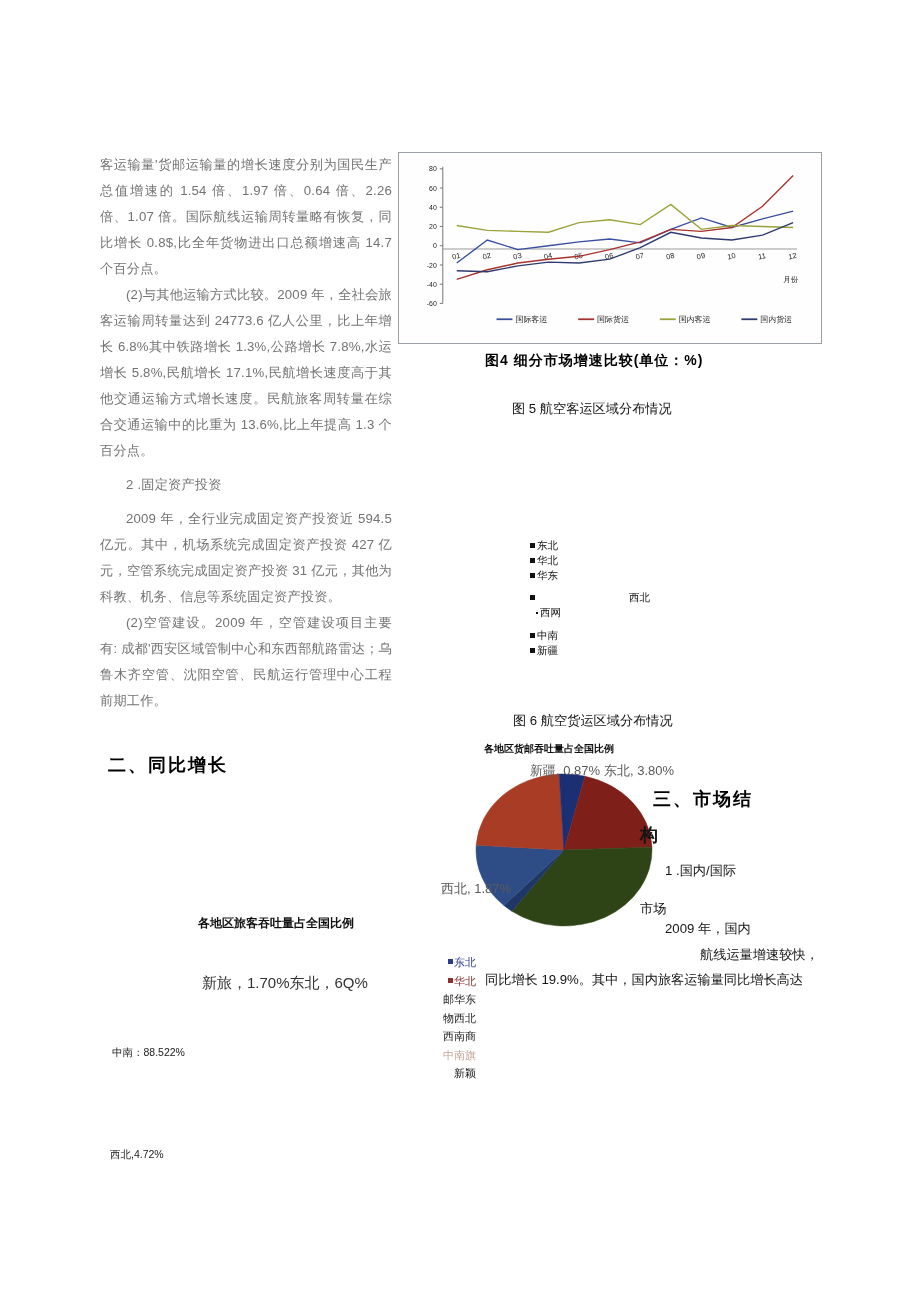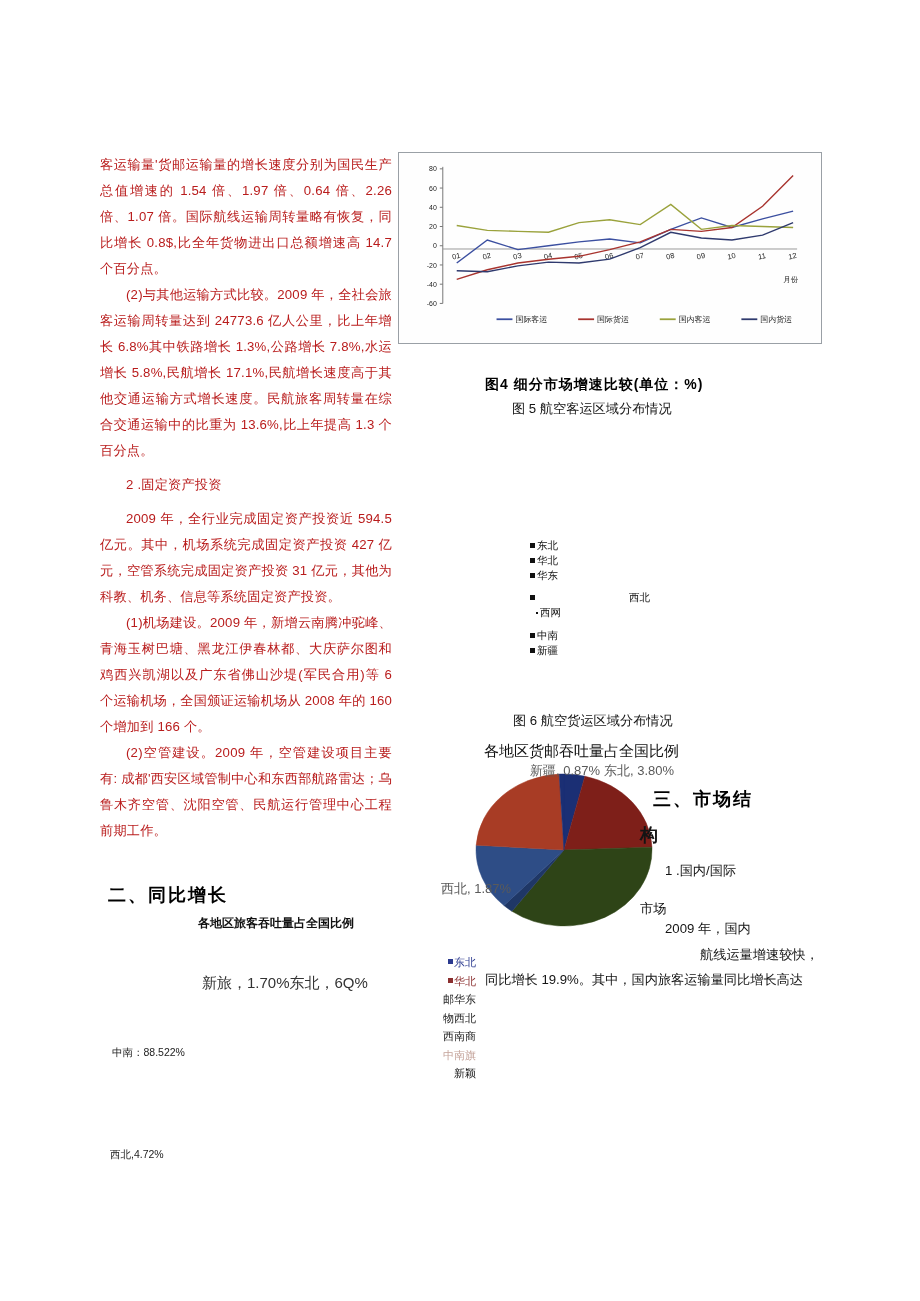--- a/index.html
+++ b/index.html
@@ -28,21 +28,21 @@
     left: 100px;
     top: 152px;
     width: 292px;
   }
   .para {
     font-size: 13.2px;
     line-height: 26px;
     letter-spacing: .2px;
     text-align: justify;
     margin: 0 0 0 0;
-    color: #b91c1c;
+    color: #737373;
   }
   .para.indent { text-indent: 26px; }
   .gap-s { height: 8px; }
   .gap-m { height: 14px; }
 
   .heading-cn {
     font-size: 18px;
     font-weight: bold;
     line-height: 30px;
     letter-spacing: 2px;
@@ -64,21 +64,21 @@
   .chart-svg { display: block; width: 100%; height: 100%; }
 
   .fig-caption {
     position: absolute;
     font-weight: bold;
     font-size: 14px;
     letter-spacing: 1px;
     color: #000;
     white-space: nowrap;
   }
-  #cap-fig4 { left: 485px; top: 376px; }
+  #cap-fig4 { left: 485px; top: 352px; }
 
   .fig-label {
     position: absolute;
     font-size: 13.2px;
     color: #141414;
     white-space: nowrap;
   }
   #cap-fig5 { left: 512px; top: 400px; }
   #cap-fig6 { left: 513px; top: 712px; }
 
@@ -106,22 +106,22 @@
     position: absolute;
     left: 464px;
     top: 742px;
     width: 200px;
     height: 190px;
   }
   .pie-title {
     position: absolute;
     left: 20px;
     top: 0px;
-    font-size: 15px;
-    font-weight: normal;
+    font-size: 10px;
+    font-weight: bold;
     color: #111;
     white-space: nowrap;
   }
   .pie-svg { position: absolute; left: 0; top: 16px; }
 
   .pie-lbl {
     position: absolute;
     font-size: 13px;
     color: #5a5a5a;
     white-space: nowrap;
@@ -208,21 +208,20 @@
 
 <div class="page">
 
   <div class="col-left">
     <p class="para">客运输量'货邮运输量的增长速度分别为国民生产总值增速的 1.54 倍、1.97 倍、0.64 倍、2.26 倍、1.07 倍。国际航线运输周转量略有恢复，同比增长 0.8$,比全年货物进出口总额增速高 14.7 个百分点。</p>
     <p class="para indent">(2)与其他运输方式比较。2009 年，全社会旅客运输周转量达到 24773.6 亿人公里，比上年增长 6.8%其中铁路增长 1.3%,公路增长 7.8%,水运增长 5.8%,民航增长 17.1%,民航增长速度高于其他交通运输方式增长速度。民航旅客周转量在综合交通运输中的比重为 13.6%,比上年提高 1.3 个百分点。</p>
     <div class="gap-s"></div>
     <p class="para indent">2 .固定资产投资</p>
     <div class="gap-s"></div>
     <p class="para indent">2009 年，全行业完成固定资产投资近 594.5 亿元。其中，机场系统完成固定资产投资 427 亿元，空管系统完成固定资产投资 31 亿元，其他为科教、机务、信息等系统固定资产投资。</p>
-    <p class="para indent">(1)机场建设。2009 年，新增云南腾冲驼峰、青海玉树巴塘、黑龙江伊春林都、大庆萨尔图和鸡西兴凯湖以及广东省佛山沙堤(军民合用)等 6 个运输机场，全国颁证运输机场从 2008 年的 160 个增加到 166 个。</p>
     <p class="para indent">(2)空管建设。2009 年，空管建设项目主要有: 成都'西安区域管制中心和东西部航路雷达；乌鲁木齐空管、沈阳空管、民航运行管理中心工程前期工作。</p>
     <div class="gap-m"></div>
     <div class="gap-m"></div>
     <h2 class="heading-cn">二、同比增长</h2>
     <div class="gap-m"></div>
   </div>
 
   <div class="chart-box">
     <svg class="chart-svg" viewBox="0 0 424 192" preserveAspectRatio="none">
       <rect x="0" y="0" width="424" height="192" fill="#fefefe"></rect>

